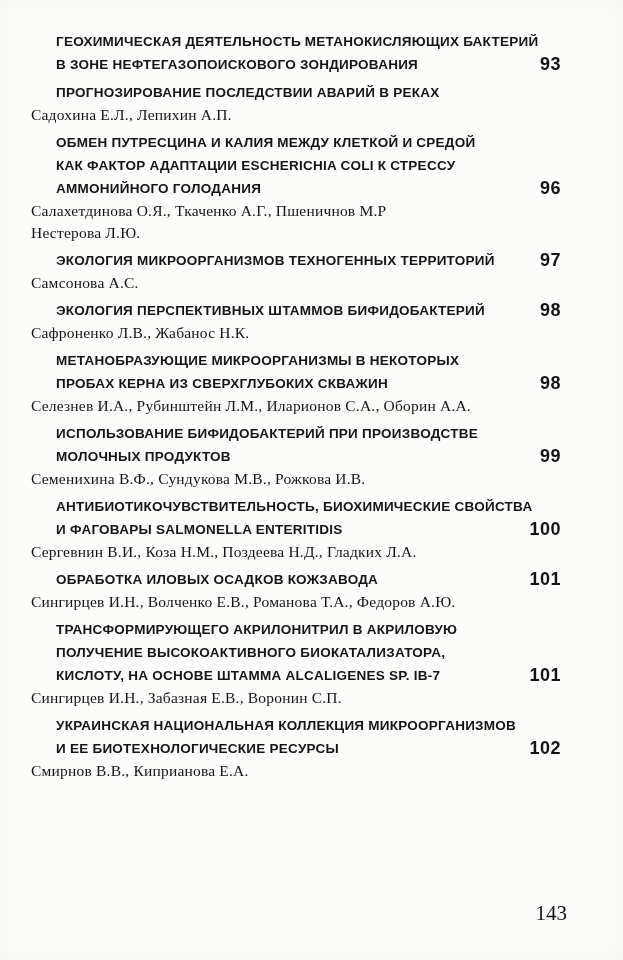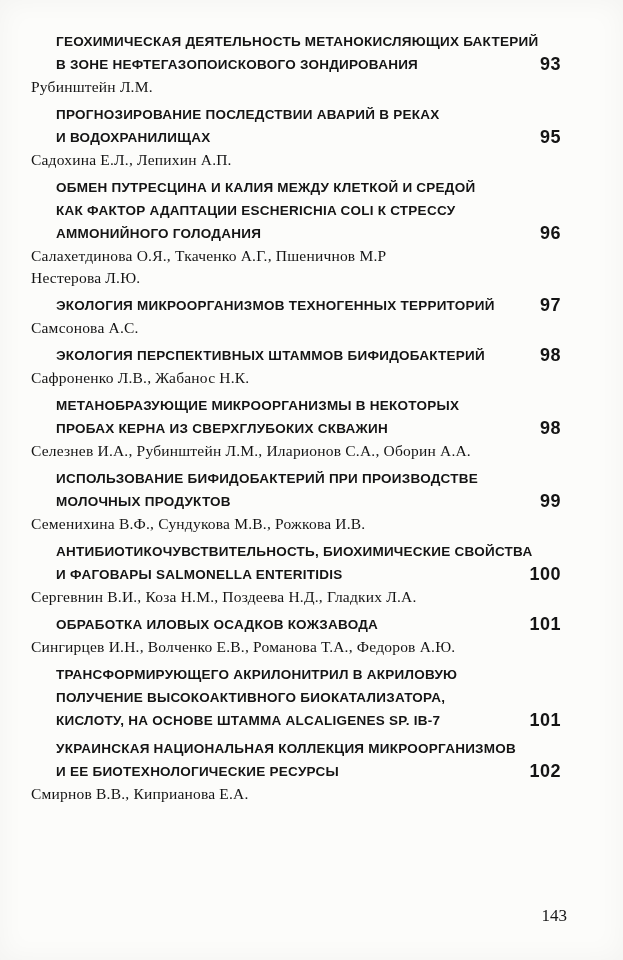--- a/index.html
+++ b/index.html
@@ -51,53 +51,46 @@
     font-size: 15.5px;
     line-height: 22px;
     letter-spacing: 0.2px;
     white-space: nowrap;
   }
   .folio {
     position: absolute;
     right: 56px;
     bottom: 34px;
     font-family: "Liberation Serif", serif;
-    font-size: 17px;
+    font-size: 21px;
     color: #141414;
   }
 </style>
 </head>
 <body>
 
 <div class="page">
   <div class="content">
   <div class="entry">
     <div>
           <div class="title-line">
             <span>ГЕОХИМИЧЕСКАЯ ДЕЯТЕЛЬНОСТЬ МЕТАНОКИСЛЯЮЩИХ БАКТЕРИЙ</span>
           </div>
           <div class="title-line">
             <span>В ЗОНЕ НЕФТЕГАЗОПОИСКОВОГО ЗОНДИРОВАНИЯ</span>
             <span class="page-num">93</span>
           </div>
         </div>
-    <div>
-          <div class="authors-line">Рубинштейн Л.М.</div>
-        </div>
   </div>
 
 
   <div class="entry">
     <div>
           <div class="title-line">
             <span>ПРОГНОЗИРОВАНИЕ ПОСЛЕДСТВИИ АВАРИЙ В РЕКАХ</span>
-          </div>
-          <div class="title-line">
-            <span>И ВОДОХРАНИЛИЩАХ</span>
-            <span class="page-num">95</span>
           </div>
         </div>
     <div>
           <div class="authors-line">Садохина Е.Л., Лепихин А.П.</div>
         </div>
   </div>
 
   <div class="entry">
     <div>
           <div class="title-line">
@@ -203,20 +196,23 @@
           <div class="title-line">
             <span>ТРАНСФОРМИРУЮЩЕГО АКРИЛОНИТРИЛ В АКРИЛОВУЮ</span>
           </div>
           <div class="title-line">
             <span>ПОЛУЧЕНИЕ ВЫСОКОАКТИВНОГО БИОКАТАЛИЗАТОРА,</span>
           </div>
           <div class="title-line">
             <span>КИСЛОТУ, НА ОСНОВЕ ШТАММА ALCALIGENES SP. IB-7</span>
             <span class="page-num">101</span>
           </div>
+        </div>
+    <div>
+          <div class="authors-line">Сингирцев И.Н., Забазная Е.В., Воронин С.П.</div>
         </div>
   </div>
 
   <div class="entry">
     <div>
           <div class="title-line">
             <span>УКРАИНСКАЯ НАЦИОНАЛЬНАЯ КОЛЛЕКЦИЯ МИКРООРГАНИЗМОВ</span>
           </div>
           <div class="title-line">
             <span>И ЕЕ БИОТЕХНОЛОГИЧЕСКИЕ РЕСУРСЫ</span>

